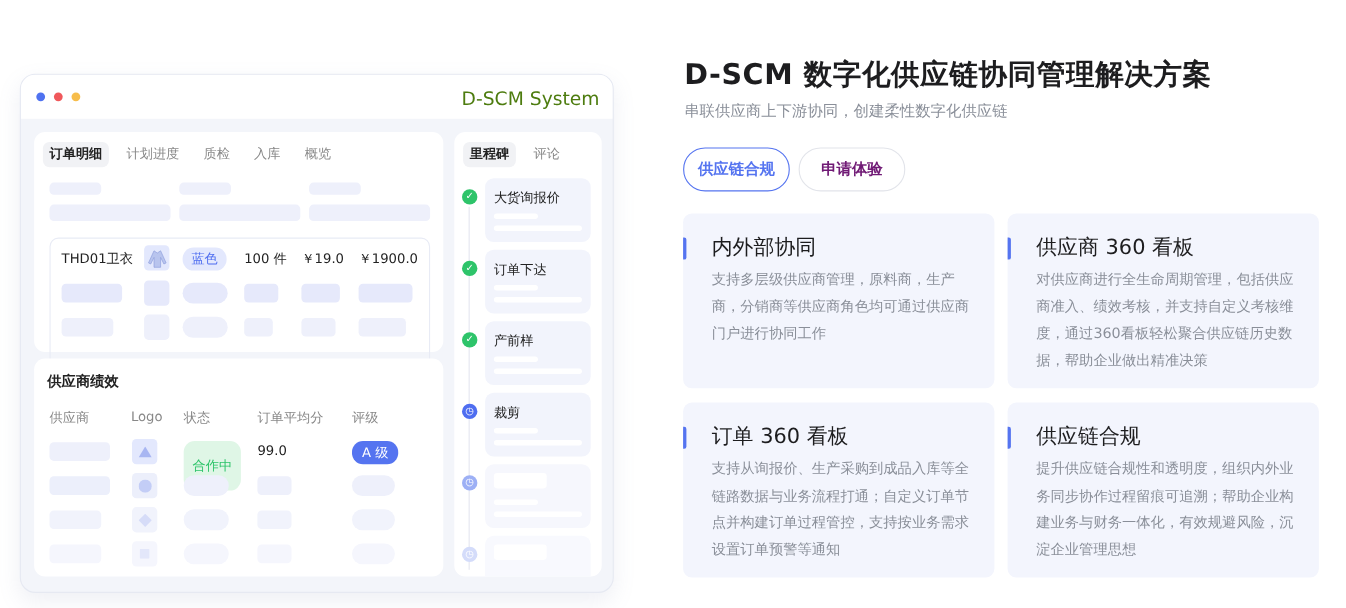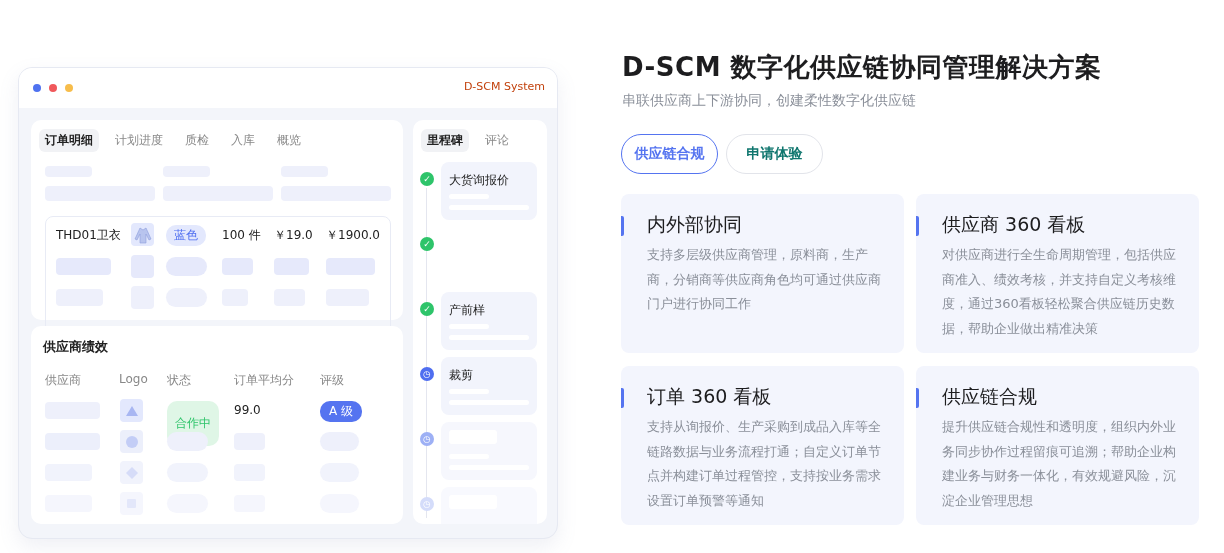--- a/index.html
+++ b/index.html
@@ -1,20 +1,20 @@
 <!DOCTYPE html>
 <html><head>
 <meta charset="utf-8">
 <style>
 *{box-sizing:border-box;margin:0;padding:0}
 body{width:1224px;height:553px;background:#fff;font-family:"DejaVu Sans","Liberation Sans",sans-serif;position:relative;overflow:hidden;color:#222}
 .win{position:absolute;left:18px;top:67px;width:540px;height:472px;border:1px solid #e6e9f2;border-radius:14px;background:#f3f5fa;box-shadow:0 8px 20px rgba(120,130,170,.12);overflow:hidden}
 .titlebar{height:40px;background:#fff;display:flex;align-items:center;padding:0 14px;position:relative}
 .dot{width:8px;height:8px;border-radius:50%;margin-right:8px}
-.sysname{position:absolute;right:12px;top:12px;font-size:11px;color:#c2410c}
+.sysname{position:absolute;right:12px;top:12px;font-size:17px;color:#4d7c0f}
 .panel{position:absolute;background:#fff;border-radius:10px}
 .tabs{display:flex;gap:10px;font-size:12px;color:#888}
 .tab{padding:3px 6px;border-radius:6px}
 .tab.active{background:#f1f2f5;color:#222;font-weight:bold}
 .sk{position:absolute;background:#eef0fb;border-radius:4px}
 .sk2{position:absolute;background:#e6e9fb;border-radius:4px}
 .pill{position:absolute;border-radius:10px;background:#eef0fb}
 .order-card{position:absolute;left:14px;top:96px;width:346px;height:120px;border:1px solid #e8ebf5;border-radius:8px}
 .cell{position:absolute;font-size:12px;color:#222;white-space:nowrap}
 .tag-blue{position:absolute;background:#e3e8fd;color:#4f6ef0;font-size:12px;border-radius:10px;padding:2px 8px}
@@ -146,20 +146,25 @@
     <div class="vline" style="top:68px;height:330px"></div>
 
     <span class="ms-icon" style="top:52px;background:#2ec46a">✓</span>
     <div class="ms-card" style="top:42px">
       <span class="ms-title">大货询报价</span>
       <div class="ms-line" style="top:32px;width:40px"></div>
       <div class="ms-line" style="top:43px;width:80px"></div>
     </div>
 
     <span class="ms-icon" style="top:117px;background:#2ec46a">✓</span>
+    <div class="ms-card" style="top:107px">
+      <span class="ms-title">订单下达</span>
+      <div class="ms-line" style="top:32px;width:40px"></div>
+      <div class="ms-line" style="top:43px;width:80px"></div>
+    </div>
 
     <span class="ms-icon" style="top:182px;background:#2ec46a">✓</span>
     <div class="ms-card" style="top:172px">
       <span class="ms-title">产前样</span>
       <div class="ms-line" style="top:32px;width:40px"></div>
       <div class="ms-line" style="top:43px;width:80px"></div>
     </div>
 
     <span class="ms-icon" style="top:247px;background:#4f6ef0">◷</span>
     <div class="ms-card" style="top:237px">
@@ -178,21 +183,21 @@
     <span class="ms-icon" style="top:377px;background:#d4dcfa">◷</span>
     <div class="ms-card" style="top:367px;background:#f8f9fe">
       <div class="ms-line" style="top:8px;width:48px;height:14px"></div>
     </div>
   </div>
 </div>
 
 <h1>D-SCM  数字化供应链协同管理解决方案</h1>
 <div class="sub">串联供应商上下游协同，创建柔性数字化供应链</div>
 <div class="btn" style="left:621px;width:97px;border:1px solid #5574f0;color:#5574f0">供应链合规</div>
-<div class="btn" style="left:726px;width:97px;border:1px solid #e2e4ea;color:#0f766e">申请体验</div>
+<div class="btn" style="left:726px;width:97px;border:1px solid #e2e4ea;color:#701a75">申请体验</div>
 
 <div class="feat" style="left:621px;top:194px;height:159px">
   <div class="bar"></div>
   <div class="ft">内外部协同</div>
   <div class="fd">支持多层级供应商管理，原料商，生产商，分销商等供应商角色均可通过供应商门户进行协同工作</div>
 </div>
 <div class="feat" style="left:916px;top:194px;height:159px">
   <div class="bar"></div>
   <div class="ft">供应商  360  看板</div>
   <div class="fd">对供应商进行全生命周期管理，包括供应商准入、绩效考核，并支持自定义考核维度，通过360看板轻松聚合供应链历史数据，帮助企业做出精准决策</div>

